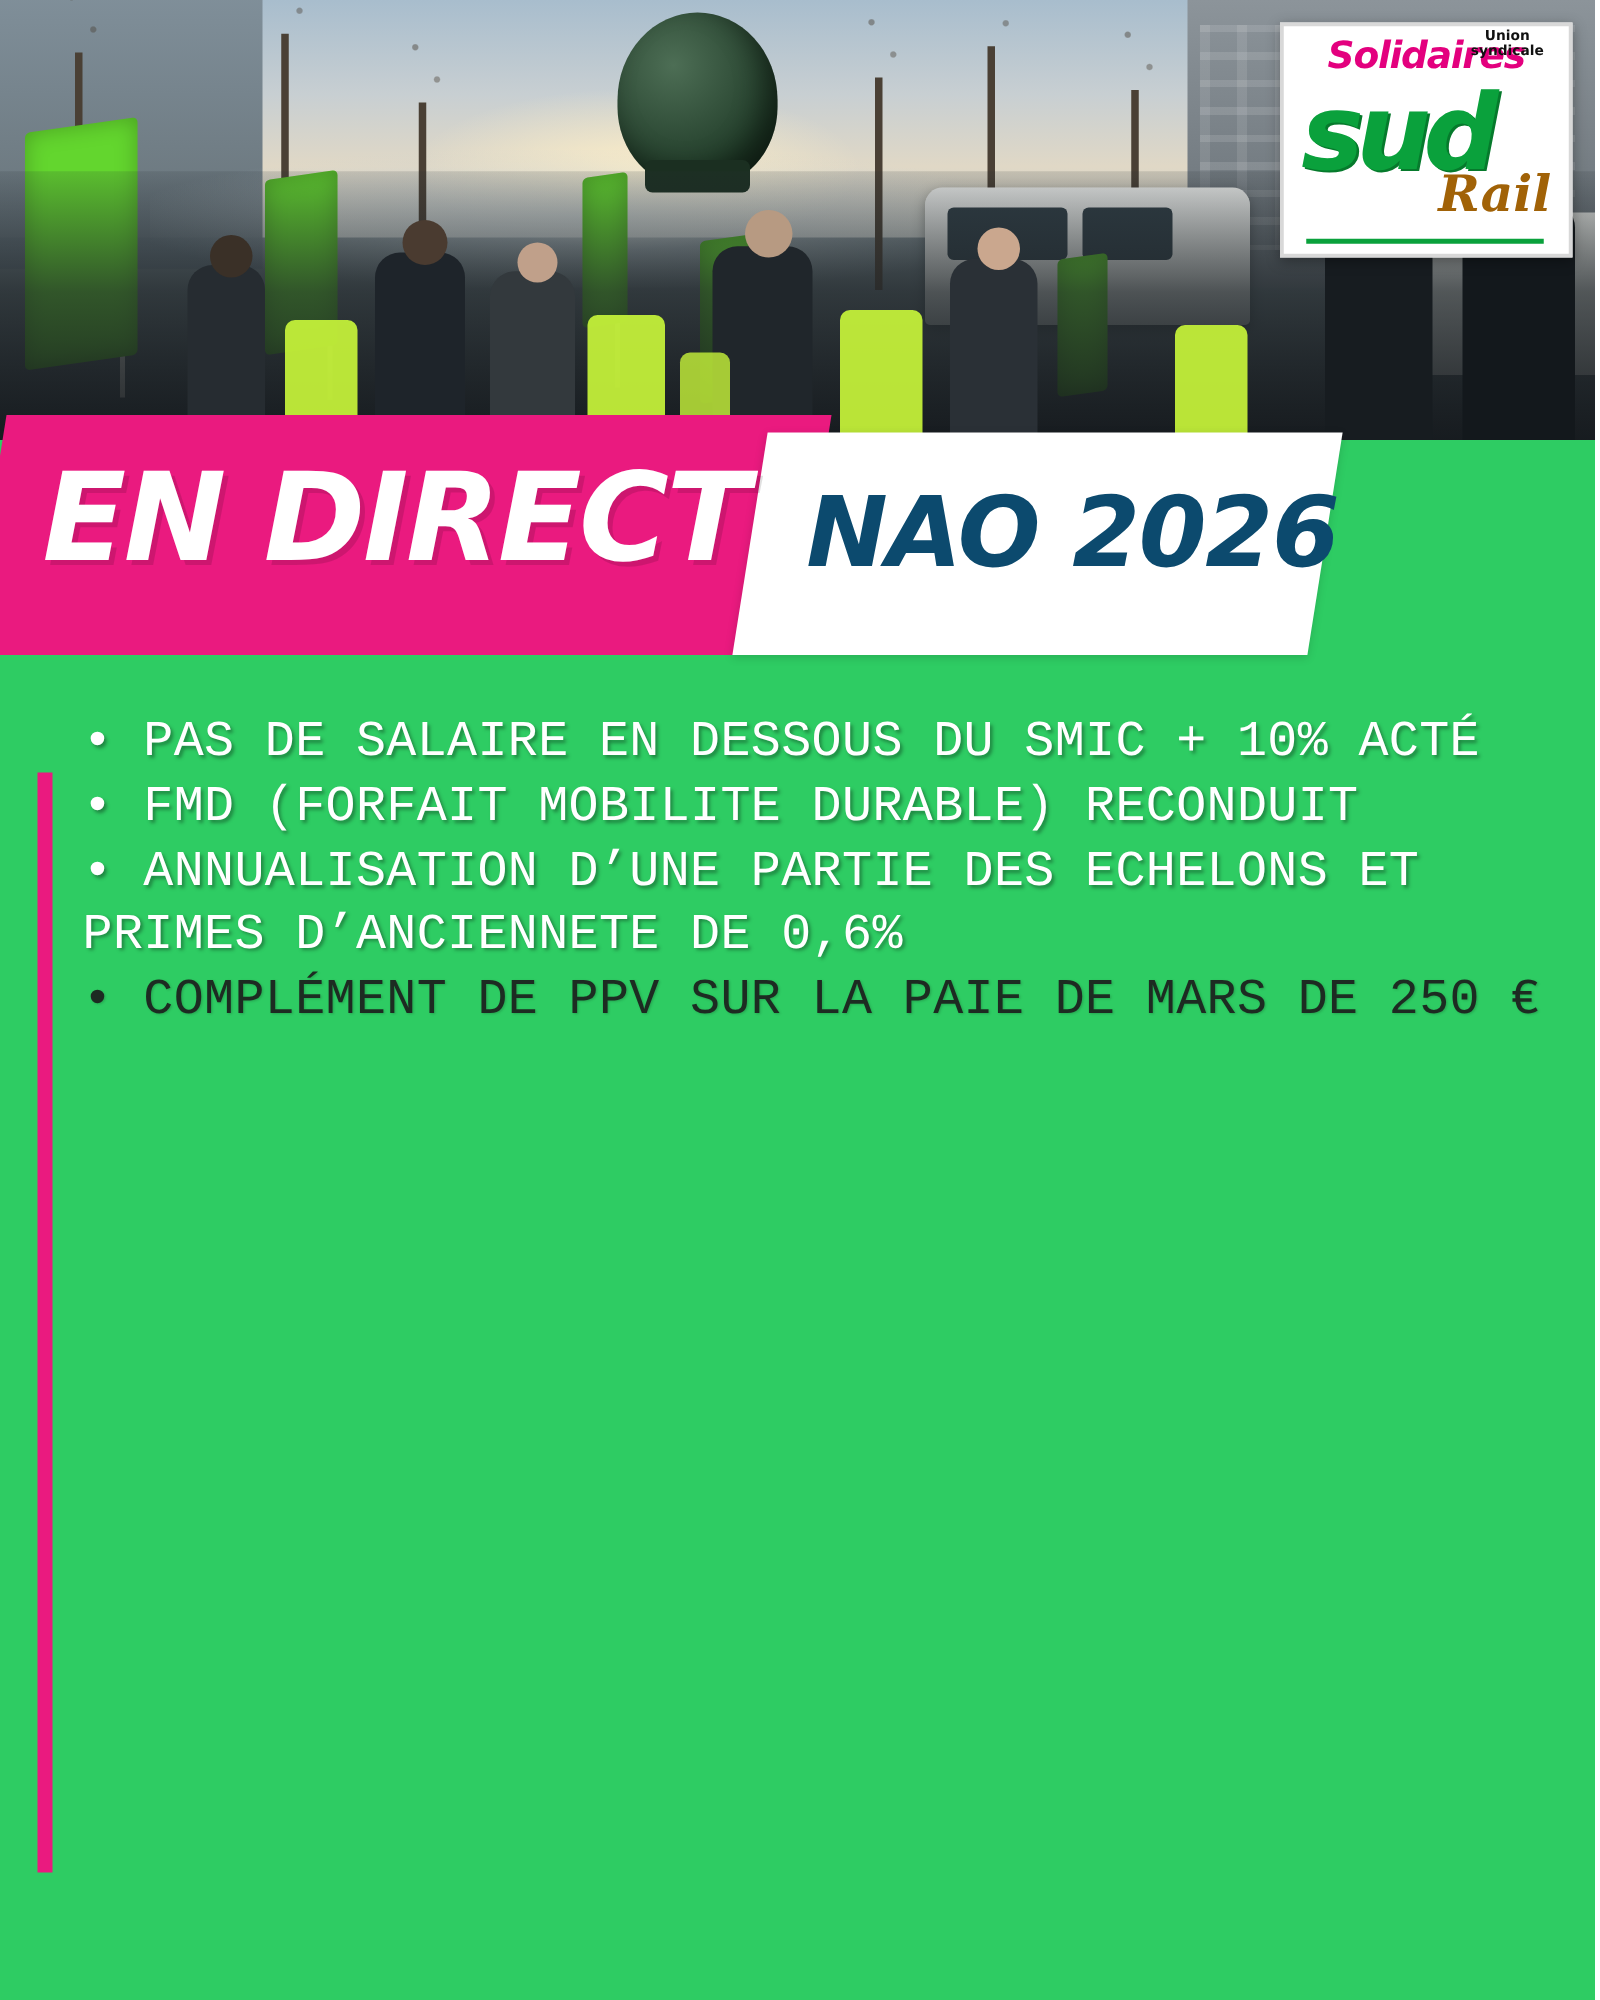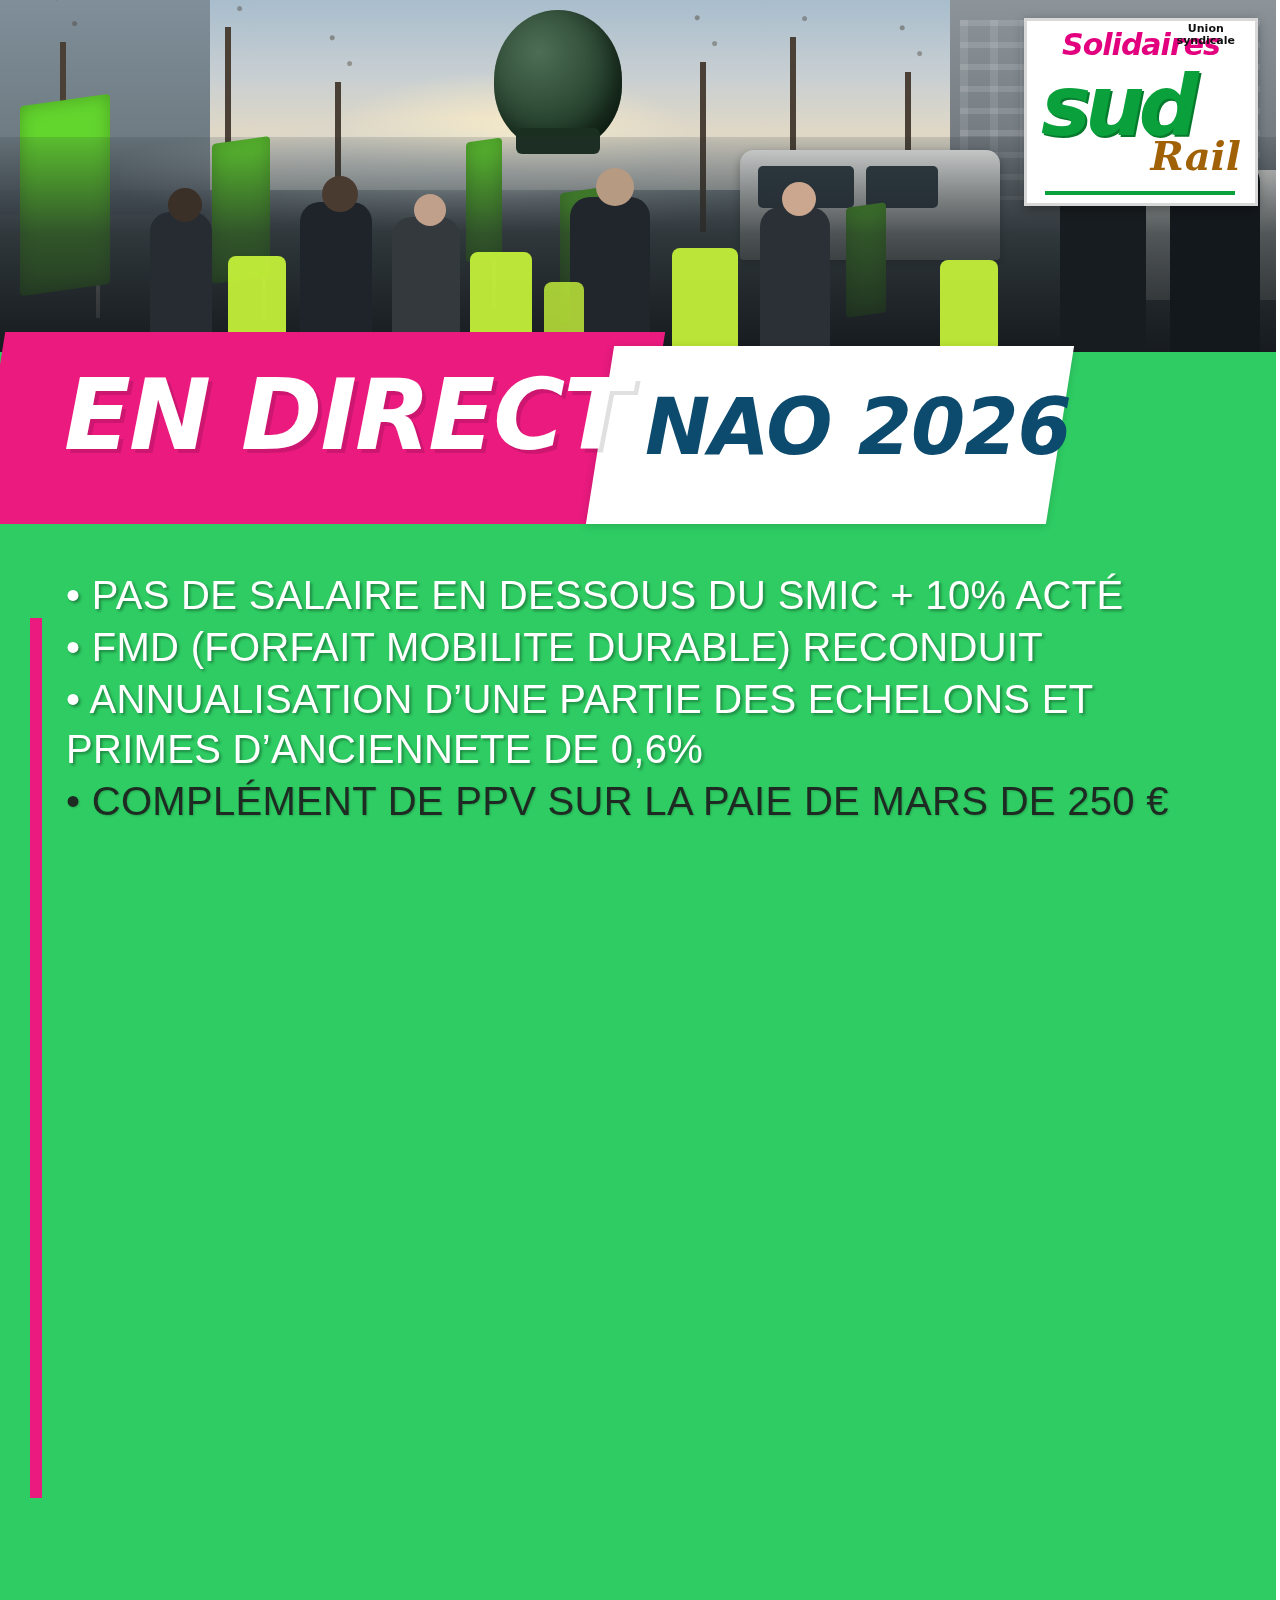--- a/index.html
+++ b/index.html
@@ -271,21 +271,20 @@
     top: 34px;
     font-size: 98px;
     line-height: 98px;
     font-weight: bold;
     font-style: italic;
     color: #ffffff;
     font-family: "DejaVu Sans", sans-serif;
     letter-spacing: -2px;
     text-shadow: 4px 4px 0 rgba(0,0,0,0.12);
     white-space: nowrap;
-    margin-left: 30px;
   }
   .banner-sub {
     position: absolute;
     left: 645px;
     top: 56px;
     font-size: 78px;
     line-height: 78px;
     font-weight: bold;
     font-style: italic;
     color: #0c4a6e;
@@ -313,21 +312,21 @@
   .points {
     position: absolute;
     left: 66px;
     top: 10px;
     width: 1190px;
   }
   .point {
     color: #ffffff;
     font-size: 40px;
     line-height: 50px;
-    font-family: Liberation Sans, sans-serif;
+    font-family: Liberation Mono, monospace;
     text-transform: uppercase;
     text-shadow: 2px 2px 3px rgba(0,0,0,0.35);
     margin: 0 0 2px 0;
     letter-spacing: 0.3px;
   }
   .point.dark {
     color: #1d2b22;
     text-shadow: 1px 1px 2px rgba(0,0,0,0.18);
   }
 </style>

